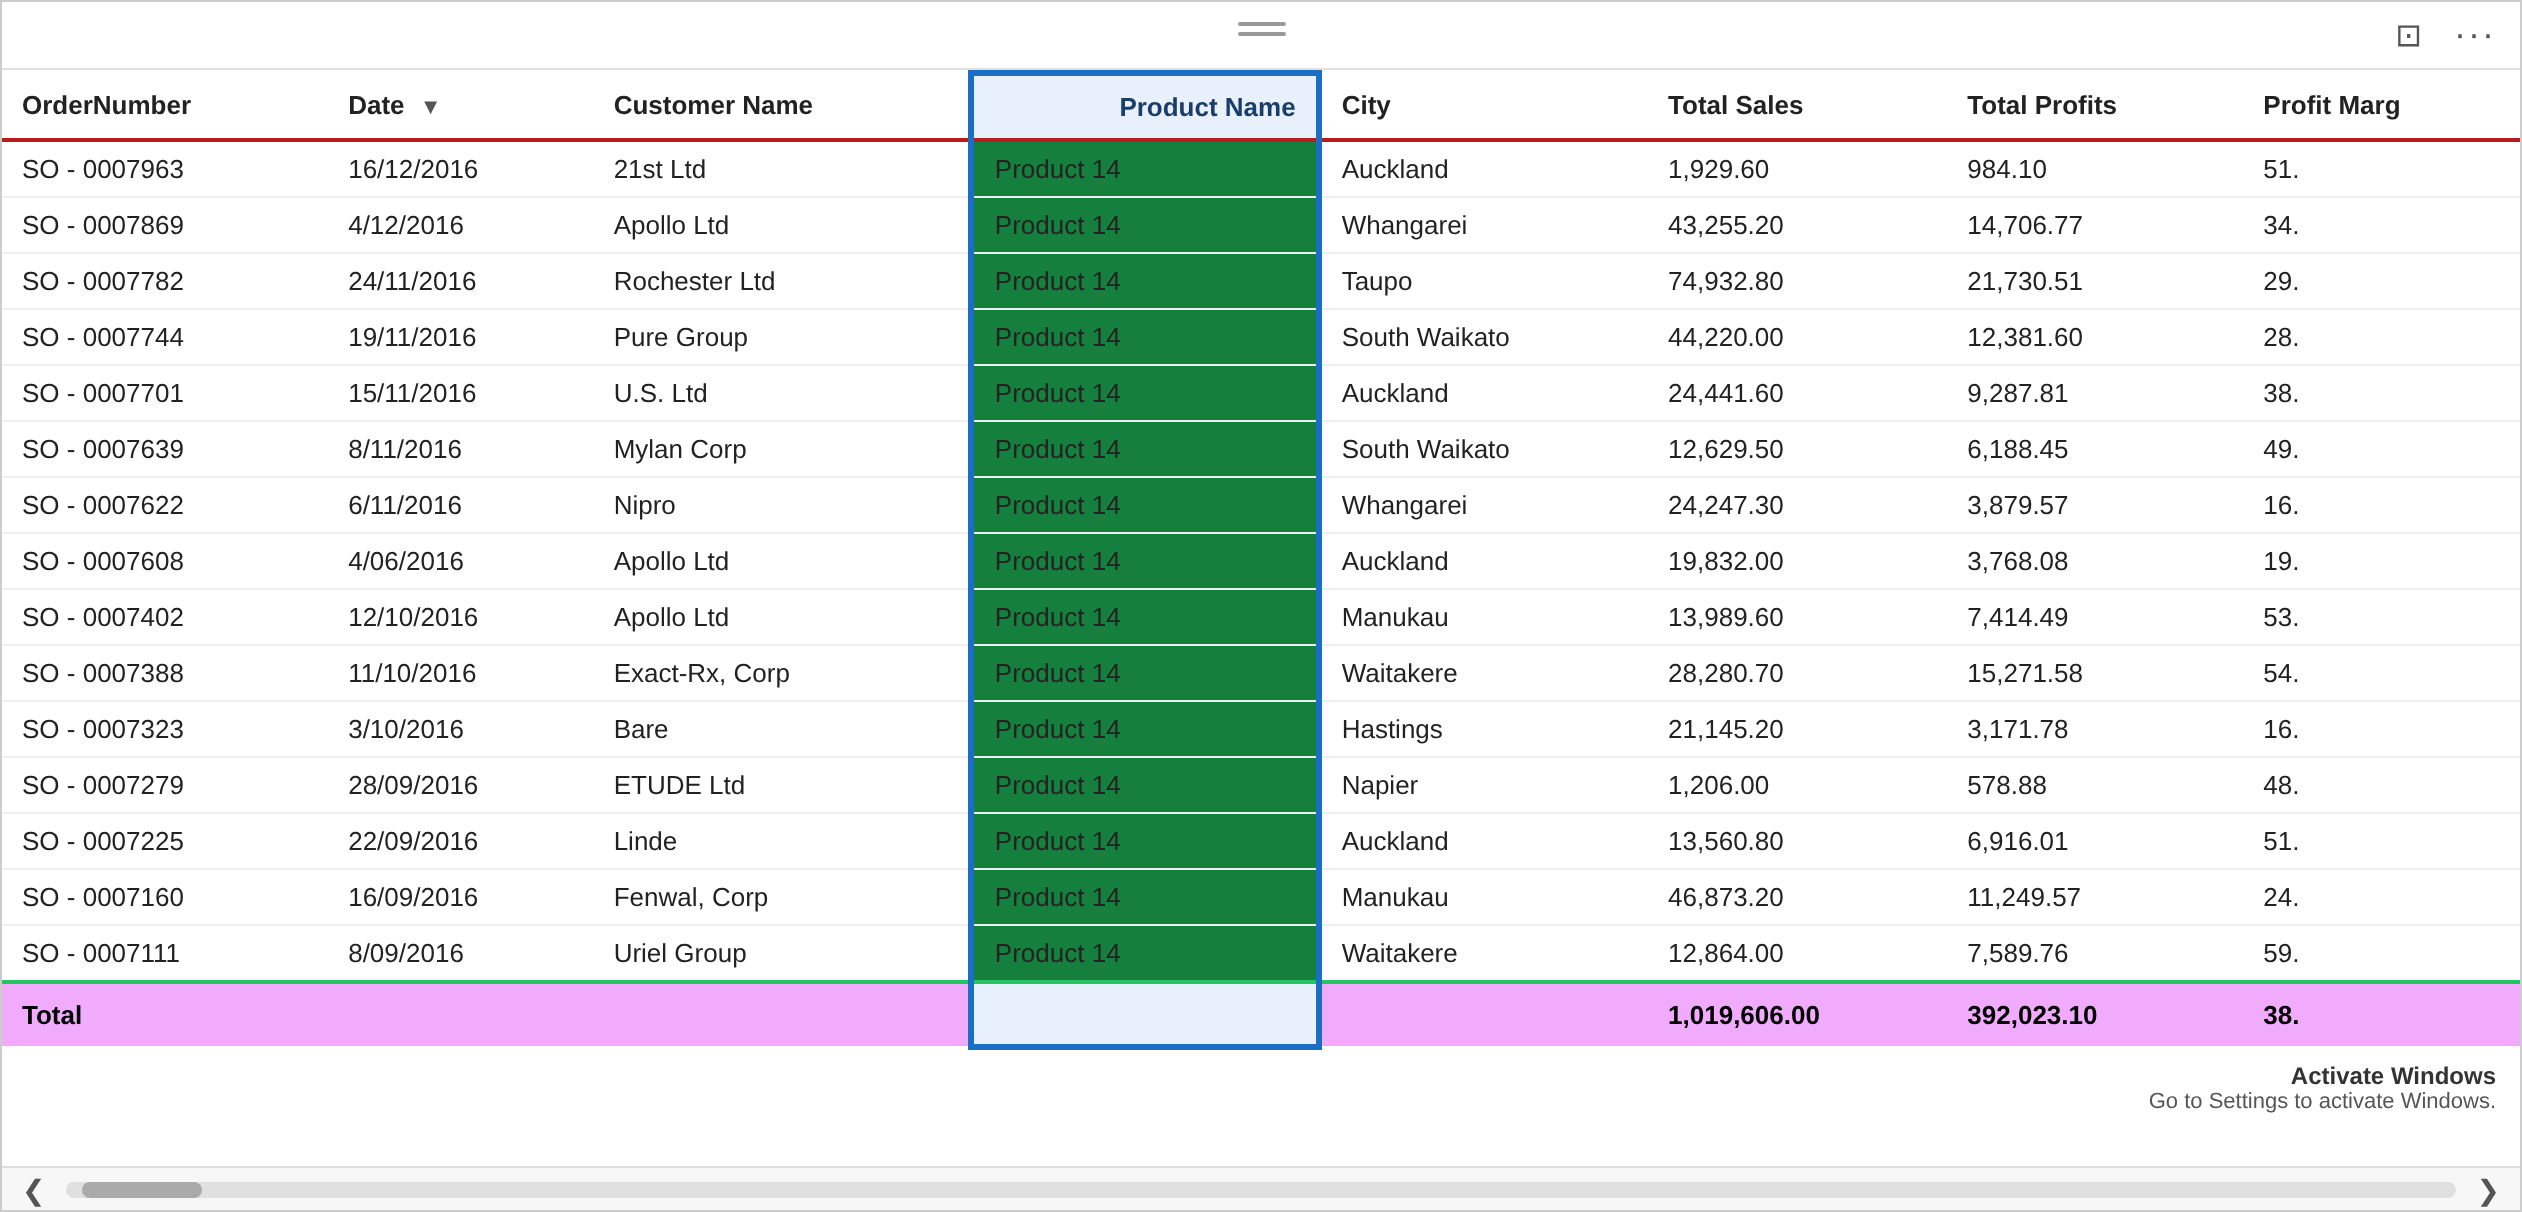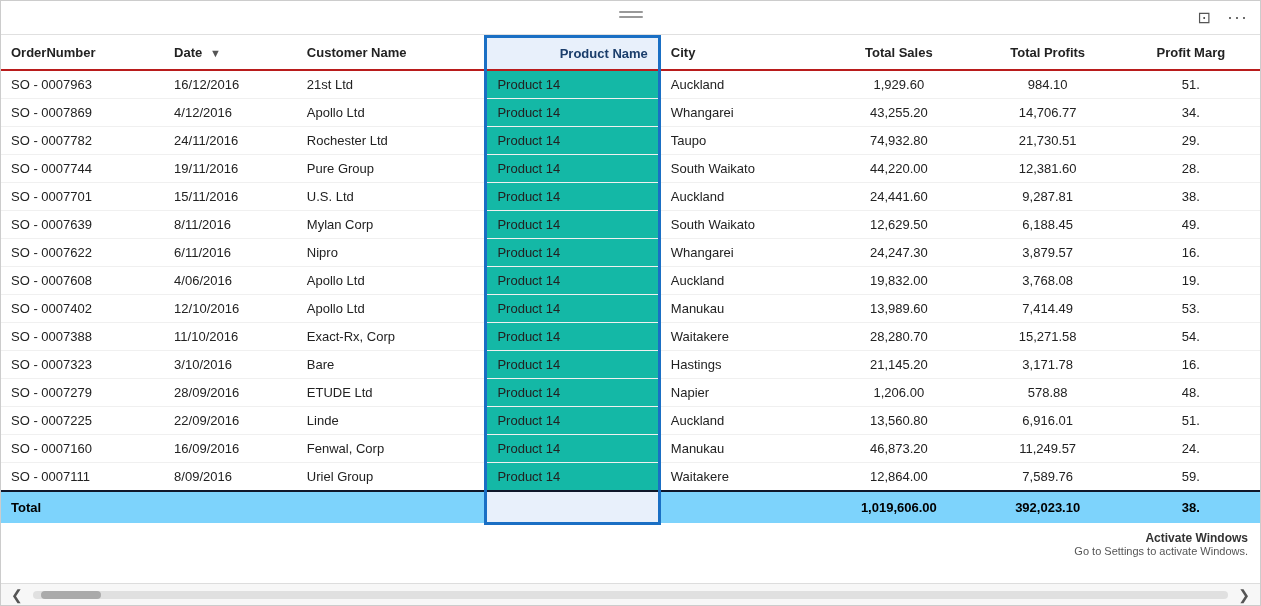--- a/index.html
+++ b/index.html
@@ -104,44 +104,44 @@
       border-bottom: 1px solid #f0f0f0;
     }
 
     tbody td {
       padding: 6px 10px;
       color: #222;
       white-space: nowrap;
     }
 
     td.numeric, th.numeric {
-      text-align: center;
+      text-align: left;
     }
 
     .product-name-col {
       border-left: 3px solid #1a6fc4;
       border-right: 3px solid #1a6fc4;
-      background: #14b8a6;
+      background: #15803d;
     }
 
     th.product-name-col {
       background: #e8f0fb;
       border-top: 3px solid #1a6fc4;
       color: #1a3d6b;
       text-align: right;
     }
 
     tbody tr:last-child td.product-name-col {
       
     }
 
     .total-row {
       font-weight: 700;
-      background: #7dd3fc;
-      border-top: 2px solid #0f172a;
+      background: #f0abfc;
+      border-top: 2px solid #22c55e;
     }
 
     .total-row td {
       padding: 8px 10px;
       font-weight: 700;
     }
 
     .total-row td.product-name-col {
       background: #e8f0fb;
       border-bottom: 3px solid #1a6fc4;

